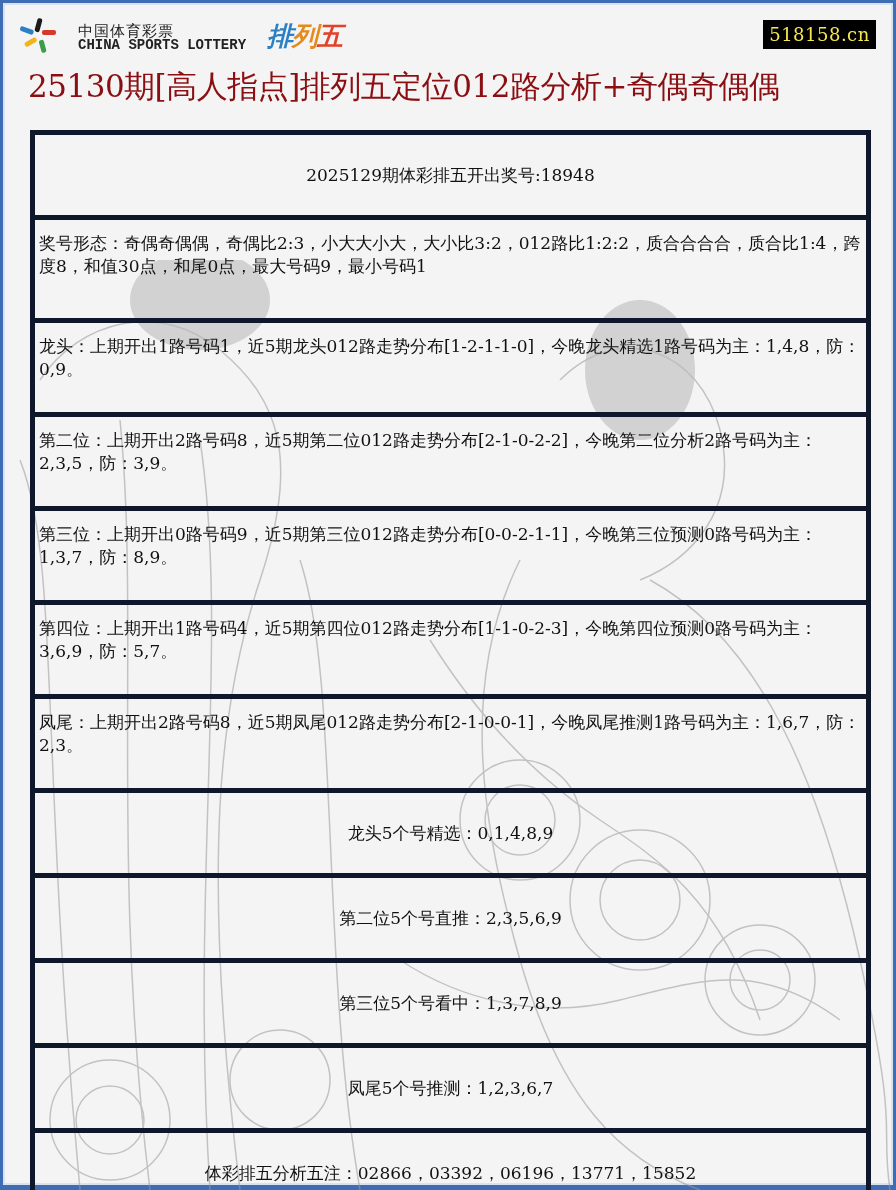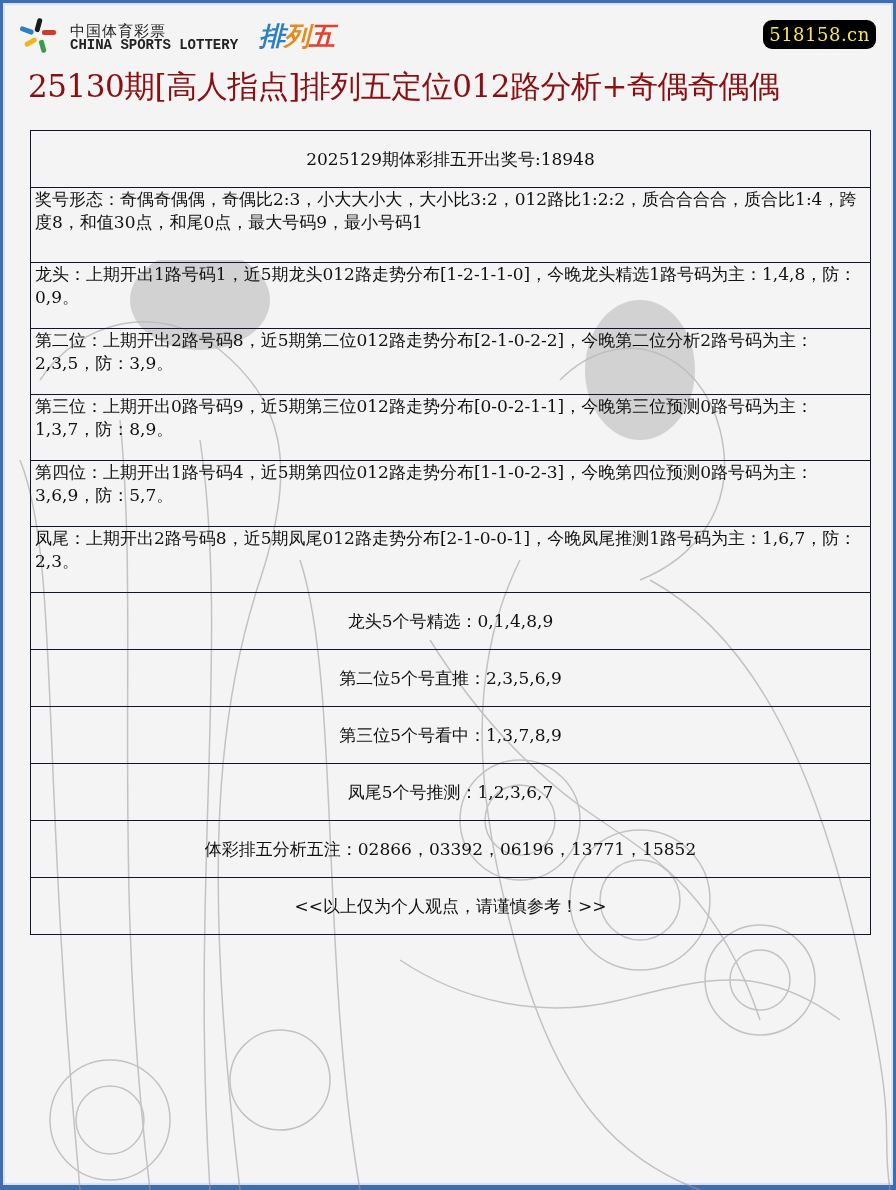--- a/index.html
+++ b/index.html
@@ -19,44 +19,44 @@
   }
   .frame::after {
     content: ""; position: absolute; left: 0; top: 0; right: 0; bottom: 0;
     border: 2px solid #d9e2f1; pointer-events: none;
   }
   
   .backdrop { position: absolute; left: 0; top: 260px; width: 896px; height: 930px; opacity: 0.55; }
   .header { position: absolute; left: 0; top: 0; width: 896px; height: 62px; }
   .logo { position: absolute; left: 18px; top: 16px; display: flex; align-items: center; }
   .logo-mark { width: 40px; height: 40px; position: relative; }
-  .logo-text { margin-left: 12px; display: flex; flex-direction: column; }
+  .logo-text { margin-left: 20px; display: flex; flex-direction: column; }
   .logo-cn { font-family: "DejaVu Sans", sans-serif; font-size: 15px; color: #222; letter-spacing: 1px; line-height: 17px; }
   .logo-en { font-family: Liberation Mono, monospace; font-weight: bold; font-size: 14px; color: #222; line-height: 10px; }
   .logo-pl5 { margin-left: 21px; font-family: "DejaVu Sans", sans-serif; font-weight: bold; font-style: italic; font-size: 26px; letter-spacing: -1px; }
   .logo-pl5 .c1 { color: #2b7fc4; } .logo-pl5 .c2 { color: #e48b1f; } .logo-pl5 .c3 { color: #e0432a; }
   .site-badge {
     position: absolute; left: 763px; top: 20px; width: 113px; height: 29px;
     background: #000; color: #f5e652;
     font-family: "DejaVu Serif", serif; font-size: 18px;
-    display: flex; align-items: center; justify-content: center; letter-spacing: 0.5px; border-radius: 9px;
+    display: flex; align-items: center; justify-content: center; letter-spacing: 0.5px;
   }
   .page-title {
     position: absolute; left: 28px; top: 66px; width: 850px;
     font-family: "DejaVu Serif", serif; font-size: 31px; color: #8b0f12;
     white-space: nowrap; letter-spacing: -0.5px;
   }
   table.content {
     position: absolute; left: 30px; top: 130px; width: 841px;
     border-collapse: collapse;
   }
   table.content td {
-    border: 1px solid #0f172a;
+    border: 5px solid #0f172a;
     font-size: 17px; color: #111; line-height: 23px;
-    padding: 0 4px;
+    padding: 12px 4px;
     background: transparent;
   }
   td.center { text-align: center; }
   td.left { text-align: left; vertical-align: top; padding-top: 9px; }
   tr.h56 td { height: 56px; }
   tr.h74 td { height: 65px; }
 </style>
 </head>
 <body>
 

